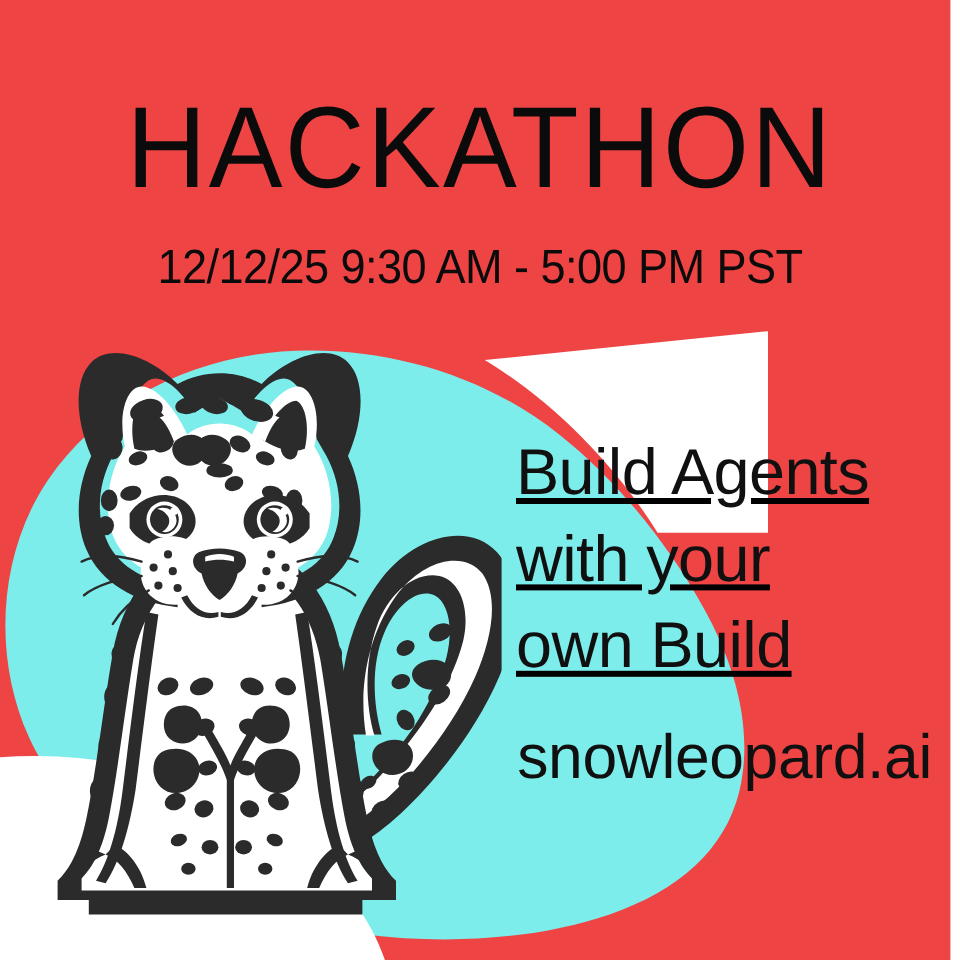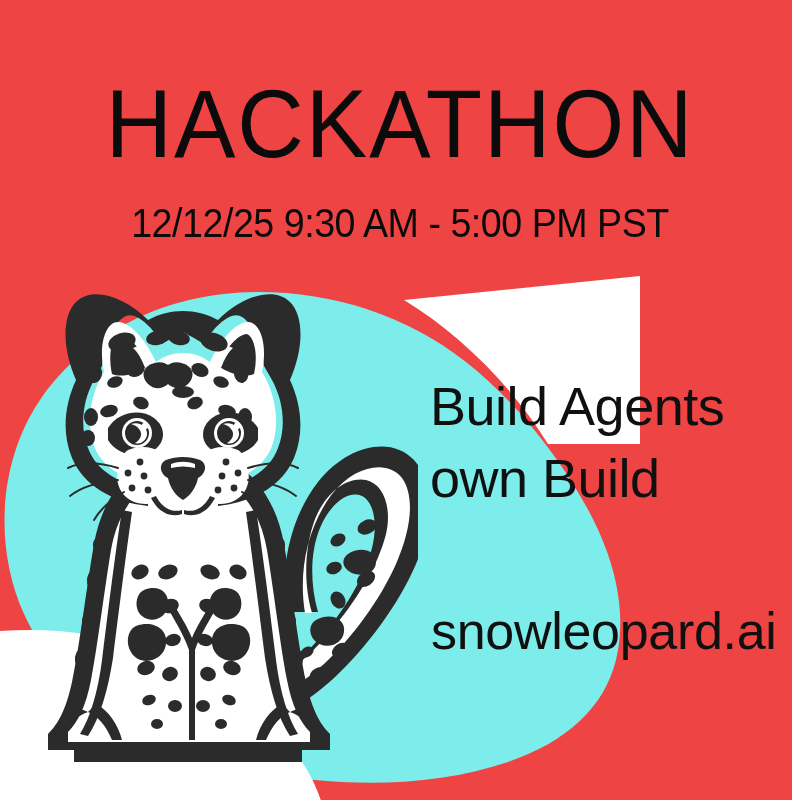--- a/index.html
+++ b/index.html
@@ -55,22 +55,23 @@
     letter-spacing: -0.5px;
     color: #0b0b0b;
     transform: scaleX(0.94);
     transform-origin: 50% 50%;
     white-space: nowrap;
   }
 
   #headline {
     position: absolute;
     left: 430px;
-    top: 370px;
+    top: 358px;
     width: 360px;
+    text-decoration: underline;
   }
   #headline .hl-line {
     font-family: "Liberation Sans", sans-serif;
     font-weight: 400;
     font-size: 54px;
     line-height: 72px;
     letter-spacing: -0.5px;
     color: #101010;
     white-space: nowrap;
   }
@@ -364,18 +365,19 @@
         <path d="M 224 210 C 238 218, 248 228, 254 238"></path>
       </g>
     </g>
   </svg>
 
   <div id="title">HACKATHON</div>
   <div id="subtitle">12/12/25 9:30 AM - 5:00 PM PST</div>
 
   <div id="headline">
     <div class="hl-line">Build Agents</div>
+    <div class="hl-line">with your</div>
     <div class="hl-line">own Build</div>
   </div>
 
   <div id="site">snowleopard.ai</div>
 
 </div>
 
 </body></html>

